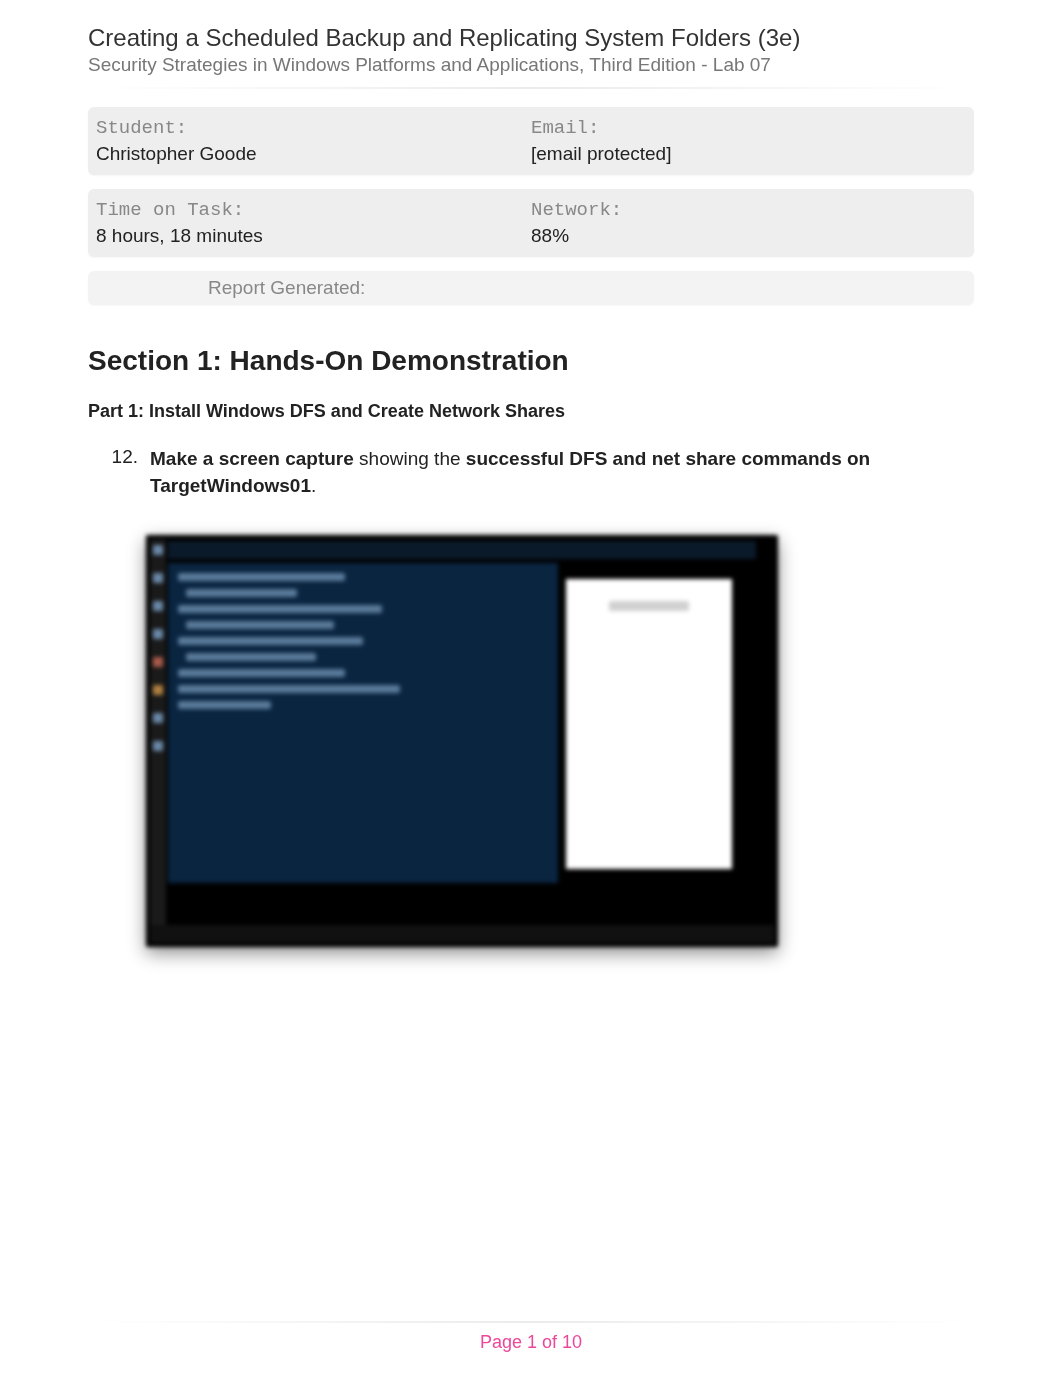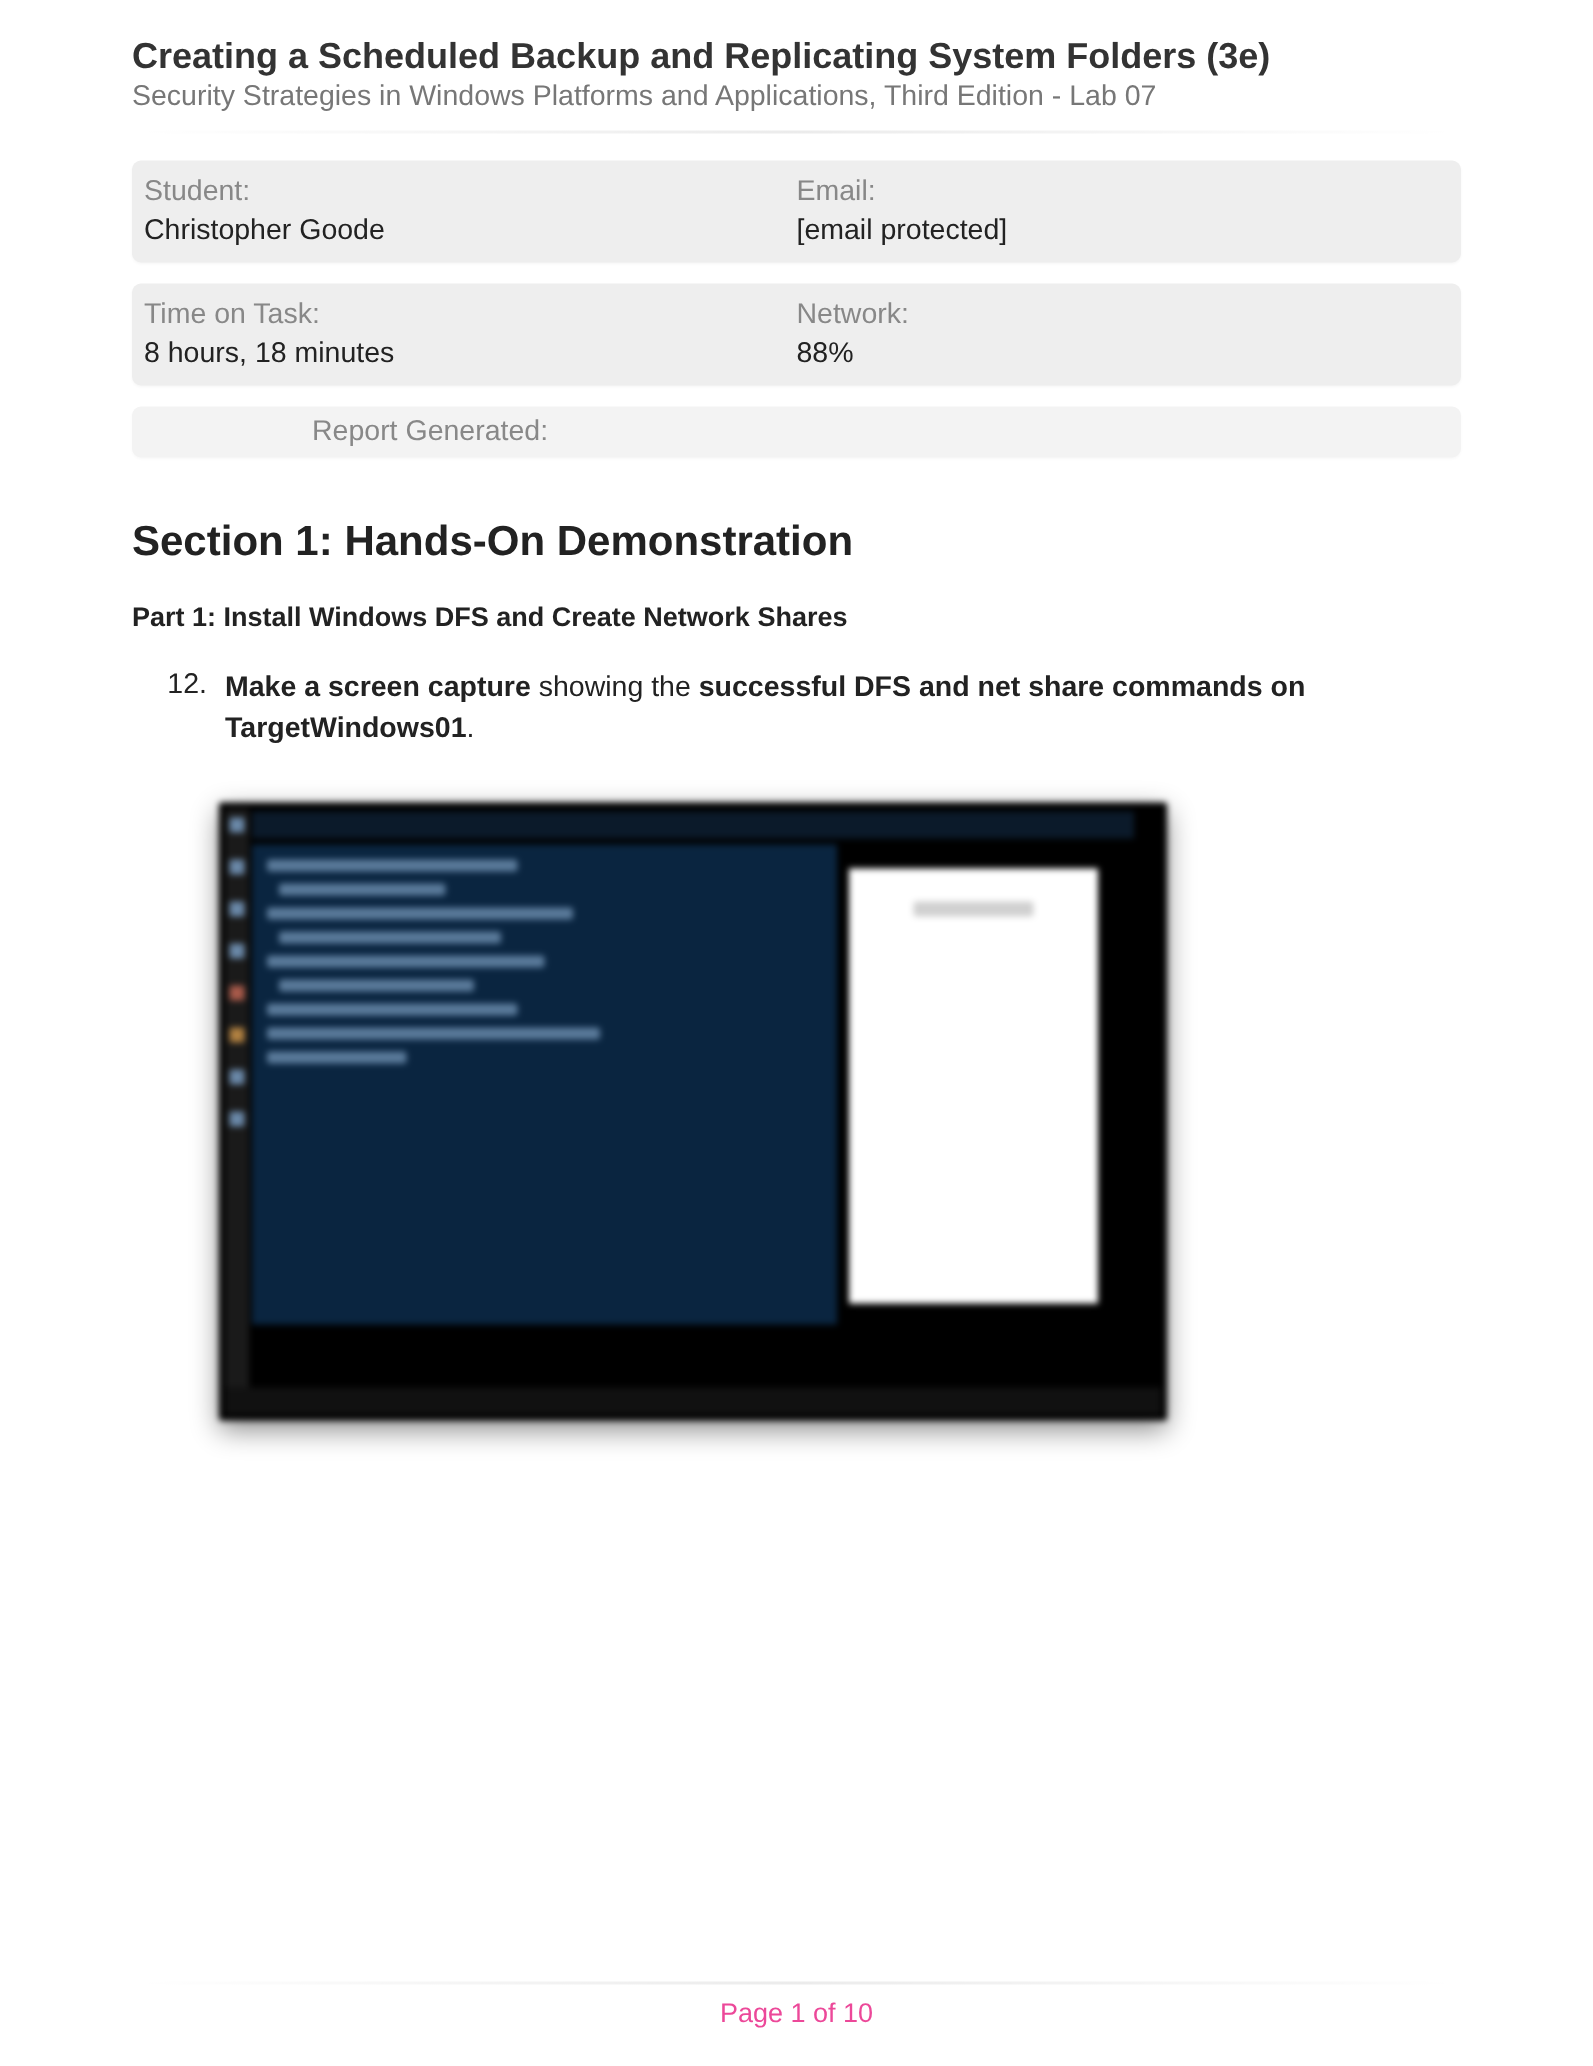--- a/index.html
+++ b/index.html
@@ -13,21 +13,21 @@
       width: 1062px;
       height: 1377px;
       position: relative;
       color: #333;
     }
     .page {
       padding: 24px 88px 0 88px;
     }
     .doc-title {
       font-size: 24px;
-      font-weight: bold;
+      font-weight: normal;
       color: #333;
       margin-bottom: 2px;
     }
     .doc-subtitle {
       font-size: 19px;
       color: #777;
       margin-bottom: 11px;
     }
     .divider {
       height: 2px;
@@ -42,20 +42,21 @@
       display: flex;
       box-shadow: 0 1px 2px rgba(0,0,0,0.04);
     }
     .info-col {
       flex: 1;
     }
     .info-label {
       font-size: 19px;
       color: #888;
       margin-bottom: 4px;
+      font-family: Liberation Mono, monospace;
     }
     .info-value {
       font-size: 19px;
       color: #222;
     }
     .report-row {
       background: #f3f3f3;
       border-radius: 6px;
       padding: 6px 8px;
       margin-bottom: 40px;

